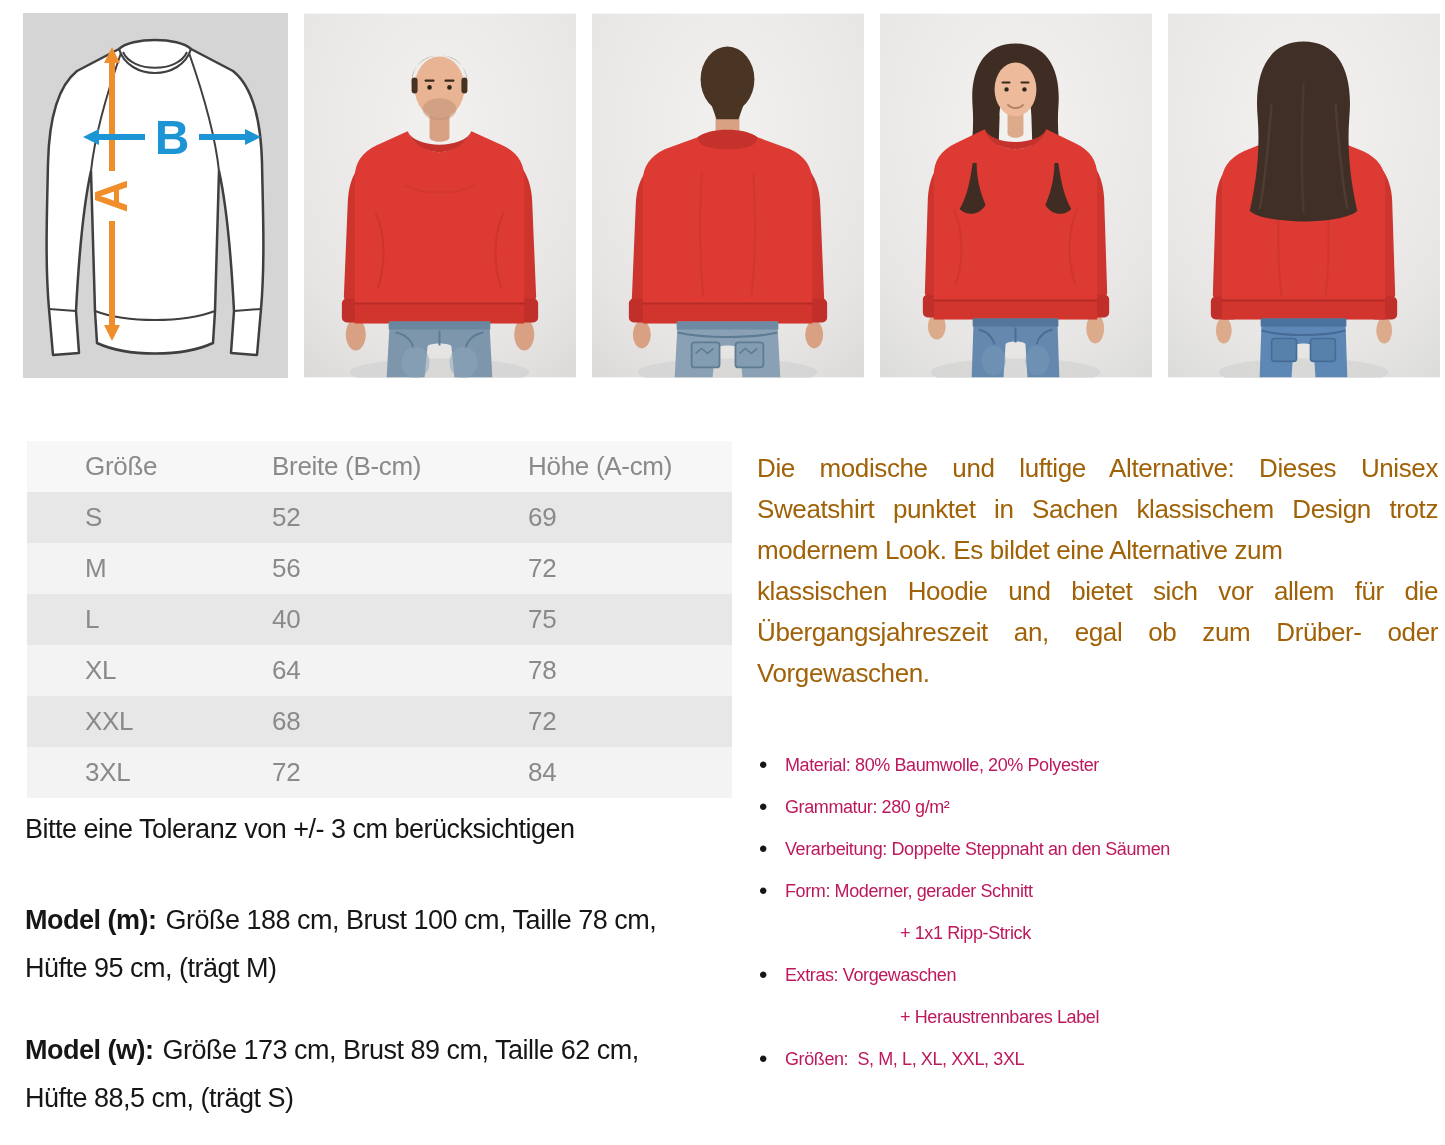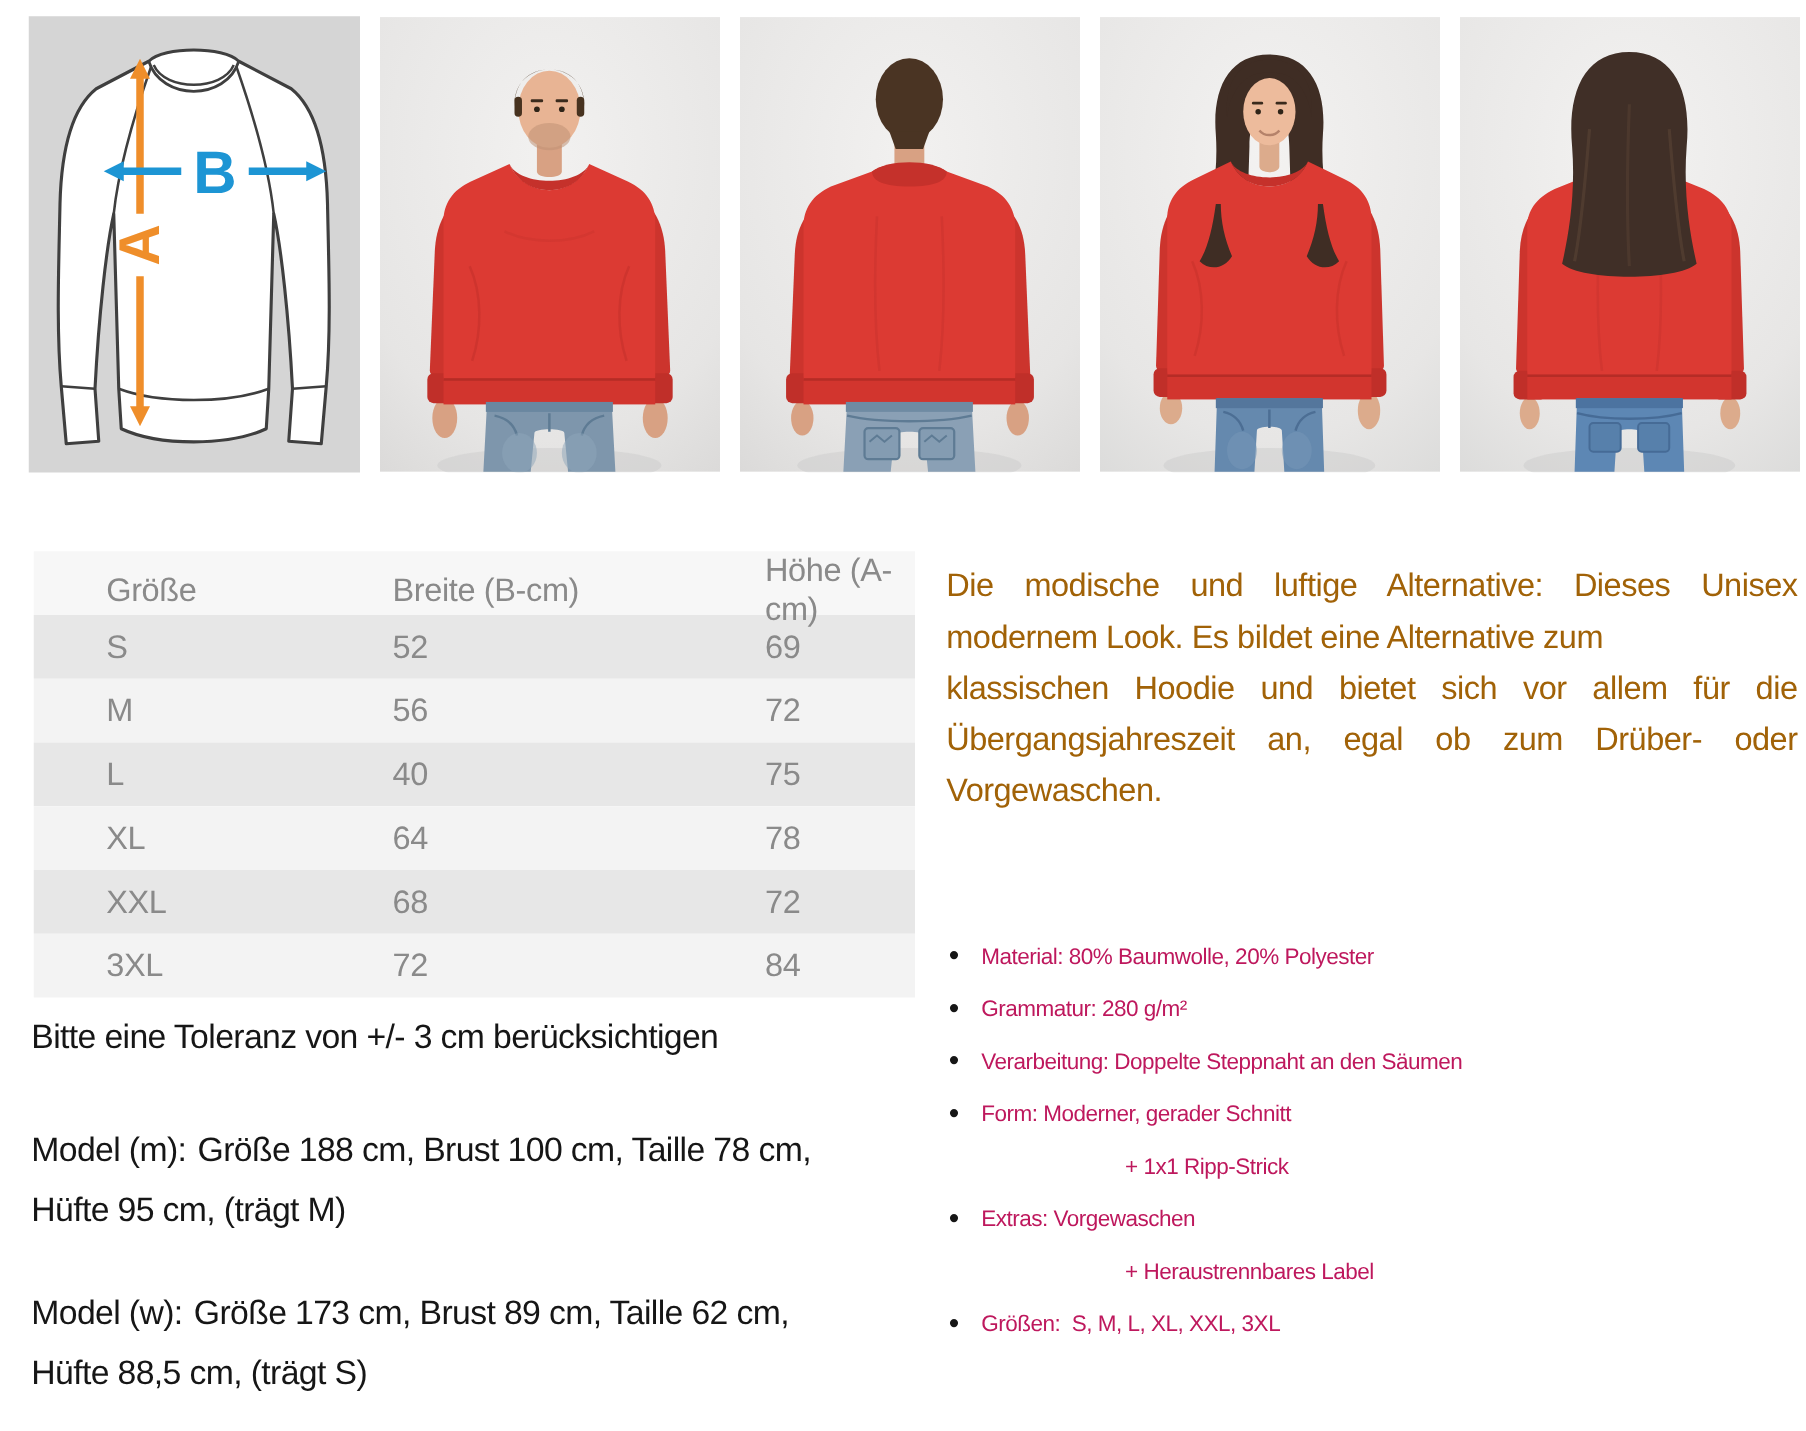--- a/index.html
+++ b/index.html
@@ -8,31 +8,31 @@
     font-family:"Liberation Sans",sans-serif;color:#1c1c1c;overflow:hidden;
   }
   
   .gallery{position:absolute;left:23px;top:13px;width:1417px;height:365px;display:flex;gap:16px;}
   .panel{height:365px;overflow:hidden;}
   .panel.diagram{width:265px;background:#d5d5d5;}
   .panel.photo{width:272px;}
   .panel svg{display:block;width:100%;height:100%;}
   
   .size-table{position:absolute;left:27px;top:441px;width:705px;font-size:26px;color:#8a8a8a;letter-spacing:-0.3px;}
-  .trow{display:grid;grid-template-columns:245px 256px 1fr;align-items:center;height:51px;gap:42px;}
+  .trow{display:grid;grid-template-columns:245px 256px 1fr;align-items:center;height:51px;}
   .trow .c1{padding-left:58px;}
   .trow.head{background:#f7f7f7;}
   .trow.odd{background:#e7e7e7;}
   .trow.even{background:#f3f3f3;}
   
   .note{position:absolute;left:25px;top:814px;font-size:27px;color:#161616;letter-spacing:-0.5px;}
   .model{position:absolute;left:25px;width:710px;font-size:27px;line-height:48px;letter-spacing:-0.5px;color:#161616;}
   .model.m{top:896px;}
   .model.w{top:1026px;}
-  .mlabel{font-weight:normal;margin-right:9px;margin-top:16px;}
+  .mlabel{font-weight:bold;margin-right:9px;margin-top:16px;}
   
   .desc{position:absolute;left:757px;top:448px;width:681px;font-size:26px;line-height:41px;color:#a16207;letter-spacing:-0.4px;}
   .desc .j{text-align:justify;text-align-last:justify;white-space:nowrap;}
   .desc .n{text-align:left;white-space:nowrap;}
   .features{position:absolute;left:757px;top:744px;width:681px;font-size:18px;line-height:42px;color:#be185d;letter-spacing:-0.4px;}
   .feat{position:relative;padding-left:28px;white-space:pre-wrap;}
   .feat.b::before{content:"\2022";position:absolute;left:2px;top:0;font-size:24px;color:#161616;}
   .feat.cont{padding-left:143px;}
 </style>
 </head>
@@ -308,20 +308,21 @@
 
 <div class="model w">
   <div class="mline">
     <span class="mlabel">Model (w):</span><span>Größe 173 cm, Brust 89 cm, Taille 62 cm,</span>
   </div>
   <div class="mline">Hüfte 88,5 cm, (trägt S)</div>
 </div>
 
 <div class="desc">
   <div class="j">Die modische und luftige Alternative: Dieses Unisex</div>
+  <div class="j">Sweatshirt punktet in Sachen klassischem Design trotz</div>
   <div class="n">modernem Look. Es bildet eine Alternative zum</div>
   <div class="j">klassischen Hoodie und bietet sich vor allem für die</div>
   <div class="j">Übergangsjahreszeit an, egal ob zum Drüber- oder</div>
   <div class="n">Vorgewaschen.</div>
 </div>
 
 <div class="features">
   <div class="feat b">Material: 80% Baumwolle, 20% Polyester</div>
   <div class="feat b">Grammatur: 280 g/m²</div>
   <div class="feat b">Verarbeitung: Doppelte Steppnaht an den Säumen</div>

